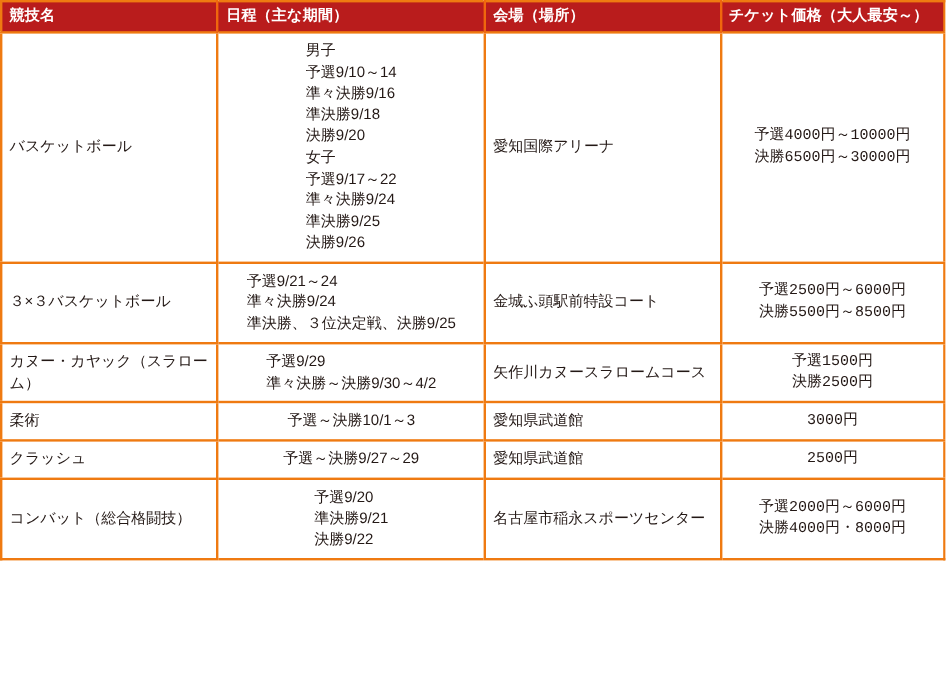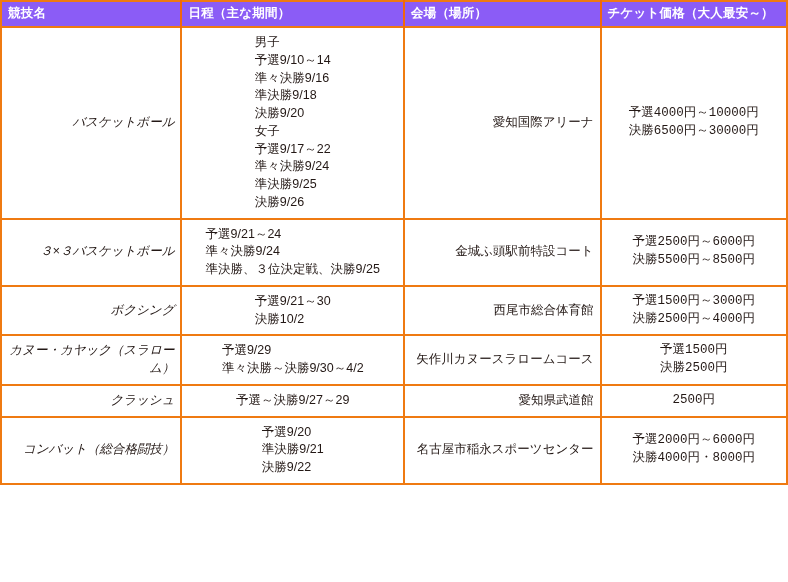--- a/index.html
+++ b/index.html
@@ -24,21 +24,21 @@
     width: 788px;
     table-layout: fixed;
     border: 2px solid #ef7a11;
   }
   table.schedule col.c-event { width: 180px; }
   table.schedule col.c-dates { width: 222px; }
   table.schedule col.c-venue { width: 196px; }
   table.schedule col.c-price { width: 186px; }
 
   thead th {
-    background: #8b5cf6;
+    background: #b91c1c;
     color: #ffffff;
     font-size: 12.5px;
     font-weight: bold;
     text-align: left;
     padding: 4px 6px 5px 6px;
     border-right: 2px solid #f0670d;
     line-height: 1.2;
     letter-spacing: 0.2px;
     margin-top: 48px;
   }
@@ -50,23 +50,23 @@
     font-size: 12.5px;
     line-height: 1.42;
     padding: 6px 6px 6px 6px;
     vertical-align: middle;
     background: #ffffff;
     color: #231815;
     white-space: pre-line;
   }
   tbody td:last-child { border-right: none; }
 
-  td.event { text-align: right; font-style: italic; }
+  td.event { text-align: left; }
   td.dates { text-align: left; }
-  td.venue { text-align: right; }
+  td.venue { text-align: left; }
   td.price { text-align: center; font-family: Liberation Mono, monospace; }
 
   td.dates.center-block {
     text-align: center;
   }
   .inline-block-wrap {
     display: inline-block;
     text-align: left;
   }
 </style>
@@ -109,34 +109,32 @@
       <tr>
         <td class="event">３×３バスケットボール</td>
         <td class="dates center-block"><span class="inline-block-wrap">予選9/21～24
 準々決勝9/24
 準決勝、３位決定戦、決勝9/25</span></td>
         <td class="venue">金城ふ頭駅前特設コート</td>
         <td class="price">予選2500円～6000円
 決勝5500円～8500円</td>
       </tr>
       <tr>
-        <td class="event">ボクシング</td>
-        <td class="dates center-block"><span class="inline-block-wrap">予選9/21～30
-決勝10/2</span></td>
-        <td class="venue">西尾市総合体育館</td>
-        <td class="price">予選1500円～3000円
-決勝2500円～4000円</td>
-      </tr>
-      <tr>
         <td class="event">カヌー・カヤック（スラローム）</td>
         <td class="dates center-block"><span class="inline-block-wrap">予選9/29
 準々決勝～決勝9/30～4/2</span></td>
         <td class="venue">矢作川カヌースラロームコース</td>
         <td class="price">予選1500円
 決勝2500円</td>
+      </tr>
+      <tr>
+        <td class="event">柔術</td>
+        <td class="dates center-block"><span class="inline-block-wrap">予選～決勝10/1～3</span></td>
+        <td class="venue">愛知県武道館</td>
+        <td class="price">3000円</td>
       </tr>
       <tr>
         <td class="event">クラッシュ</td>
         <td class="dates center-block"><span class="inline-block-wrap">予選～決勝9/27～29</span></td>
         <td class="venue">愛知県武道館</td>
         <td class="price">2500円</td>
       </tr>
       <tr>
         <td class="event">コンバット（総合格闘技）</td>
         <td class="dates center-block"><span class="inline-block-wrap">予選9/20

